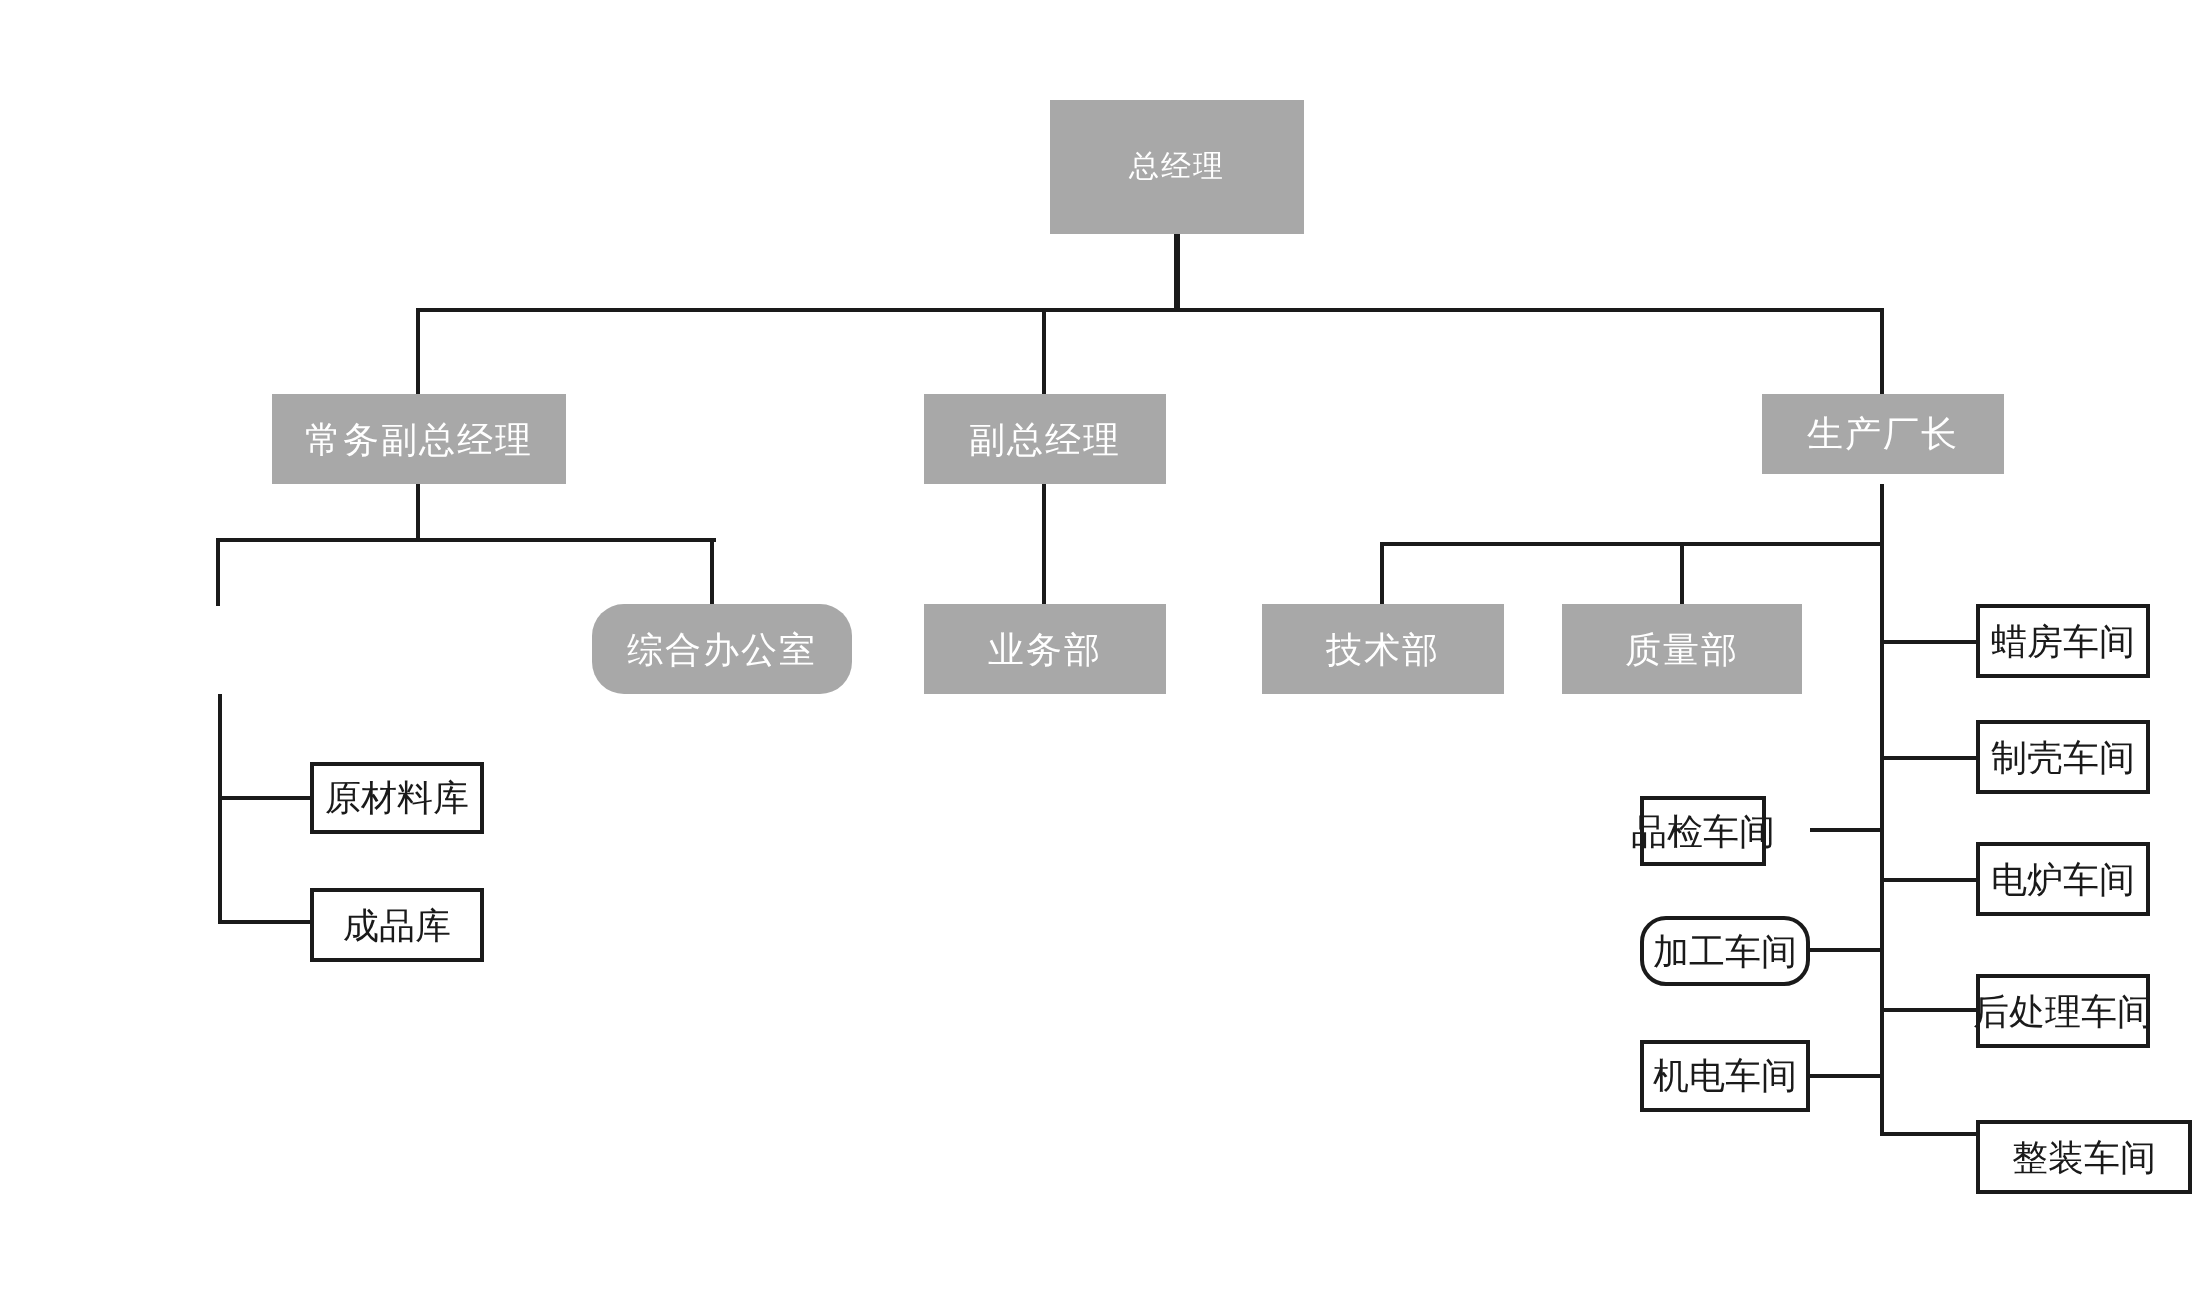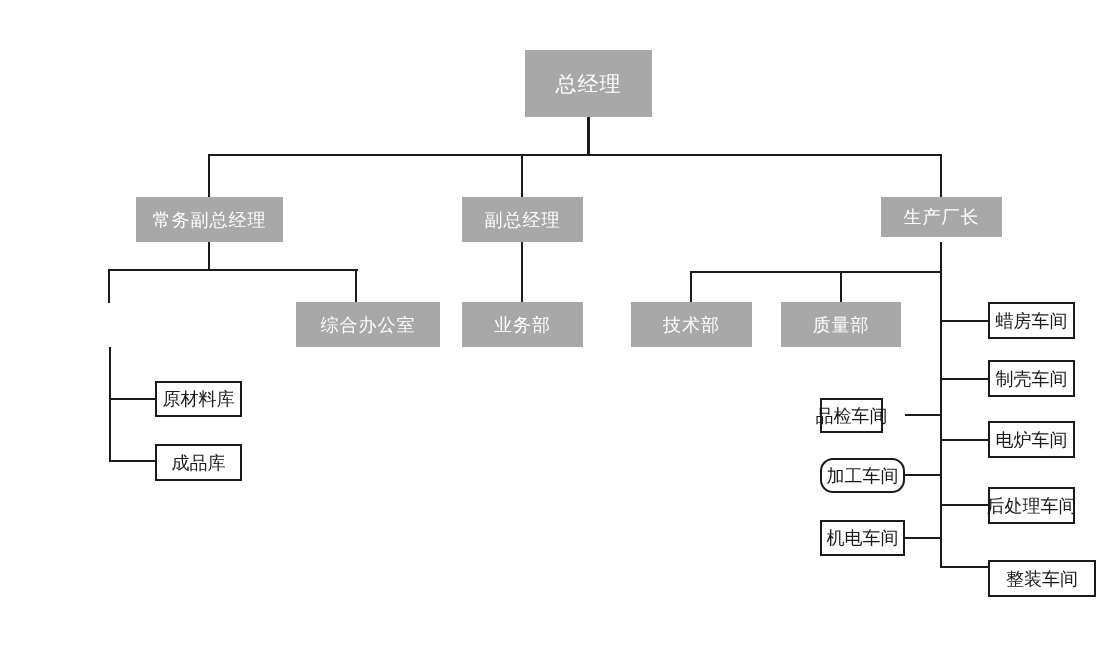--- a/index.html
+++ b/index.html
@@ -16,21 +16,21 @@
     background: var(--node-fill, #a8a8a8);
     color: var(--node-text, #ffffff);
     display: flex;
     align-items: center;
     justify-content: center;
     font-size: 18px;
     letter-spacing: 1px;
     box-sizing: border-box;
     white-space: nowrap;
   }
-  .gnode.root { font-size: 21px; }
+  .gnode.root { font-size: 15px; }
   .wnode {
     position: absolute;
     background: var(--leaf-fill, #ffffff);
     border: 2px solid var(--line, #1a1a1a);
     color: var(--leaf-text, #1a1a1a);
     display: flex;
     align-items: center;
     justify-content: center;
     font-size: 18px;
     box-sizing: border-box;
@@ -73,21 +73,21 @@
   <div class="hline" style="left:941px; top:439px; width:47px;"></div>
   <div class="hline" style="left:905px; top:474px; width:37px;"></div>
   <div class="hline" style="left:941px; top:504px; width:47px;"></div>
   <div class="hline" style="left:905px; top:537px; width:37px;"></div>
   <div class="hline" style="left:941px; top:566px; width:47px;"></div>
 
   <div class="gnode root" style="left:525px; top:50px;  width:127px; height:67px;">总经理</div>
   <div class="gnode" style="left:136px; top:197px; width:147px; height:45px;">常务副总经理</div>
   <div class="gnode" style="left:462px; top:197px; width:121px; height:45px;">副总经理</div>
   <div class="gnode" style="left:881px; top:197px; width:121px; height:40px;">生产厂长</div>
-  <div class="gnode" style="left:296px; top:302px; width:144px; height:45px;">综合办公室</div>
+  <div class="gnode" style="left:296px; top:302px; width:130px; height:45px;border-radius:16px;">综合办公室</div>
   <div class="gnode" style="left:462px; top:302px; width:121px; height:45px;">业务部</div>
   <div class="gnode" style="left:631px; top:302px; width:121px; height:45px;">技术部</div>
   <div class="gnode" style="left:781px; top:302px; width:120px; height:45px;">质量部</div>
 
   <div class="wnode" style="left:155px; top:381px; width:87px; height:36px;">原材料库</div>
   <div class="wnode" style="left:155px; top:444px; width:87px; height:37px;">成品库</div>
   <div class="wnode" style="left:820px; top:398px; width:63px; height:35px;">品检车间</div>
   <div class="wnode" style="left:820px; top:458px; width:85px; height:35px;border-radius:13px;">加工车间</div>
   <div class="wnode" style="left:820px; top:520px; width:85px; height:36px;">机电车间</div>
   <div class="wnode" style="left:988px; top:302px; width:87px; height:37px;">蜡房车间</div>

